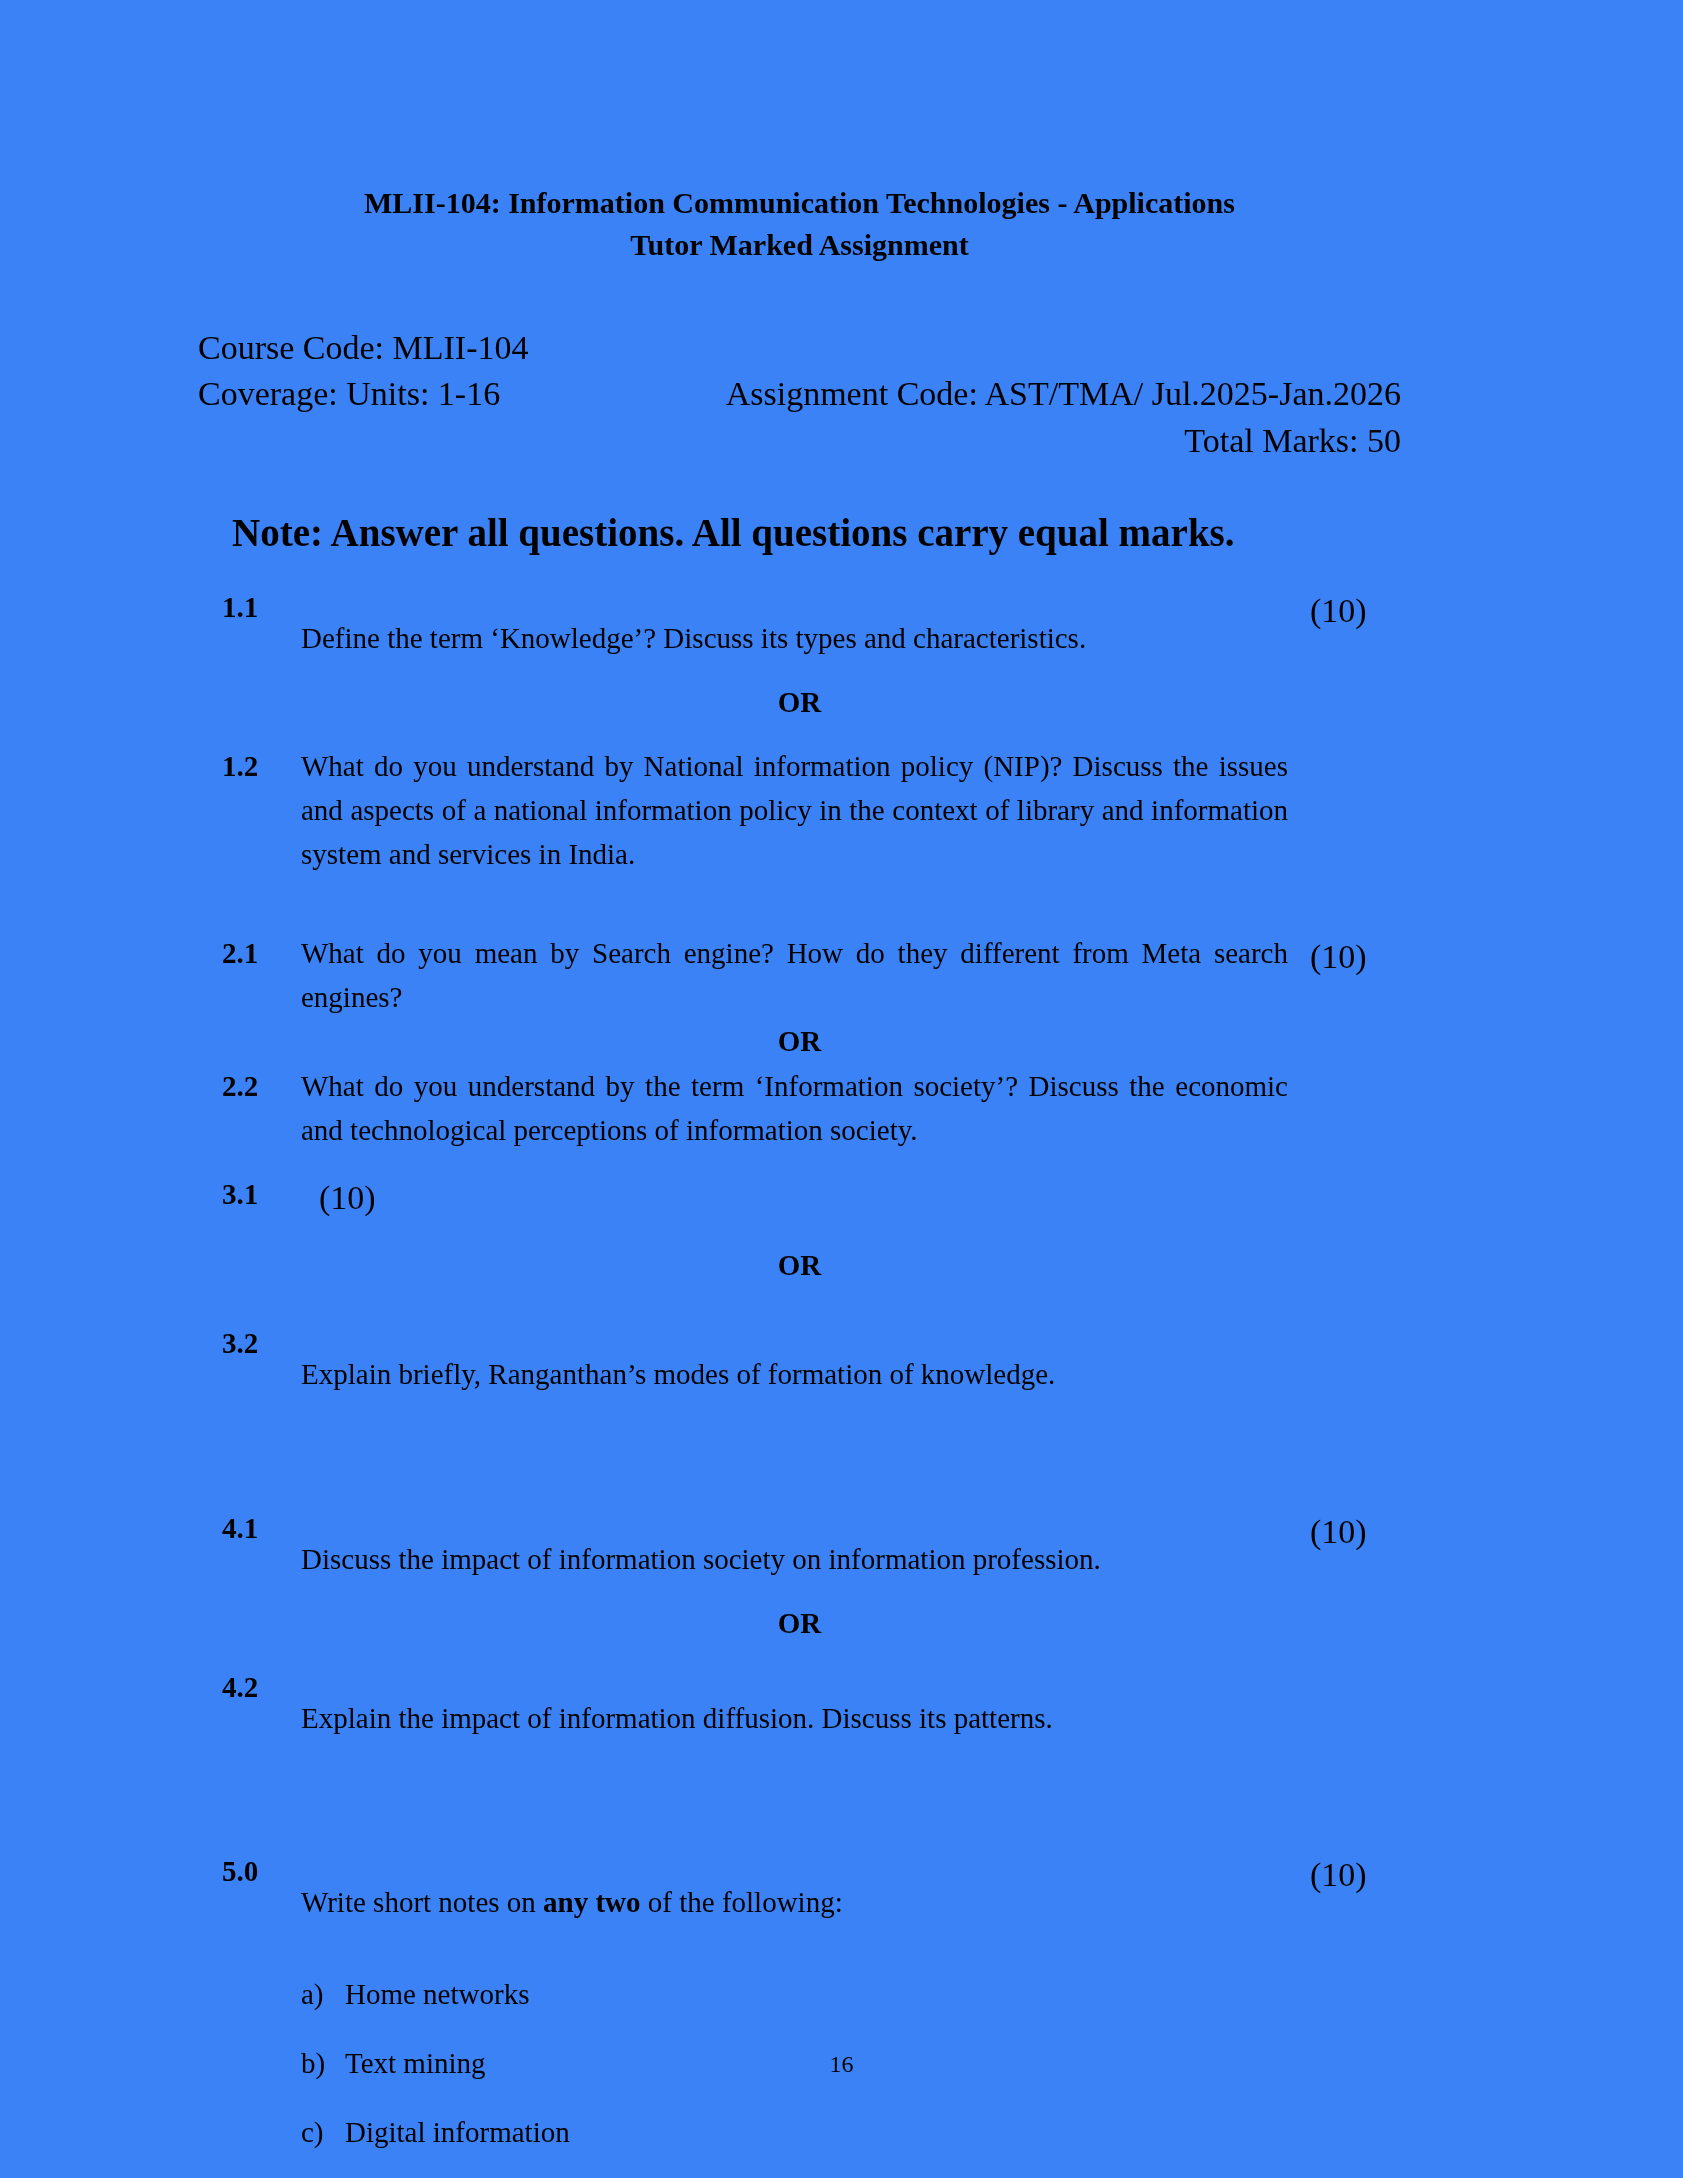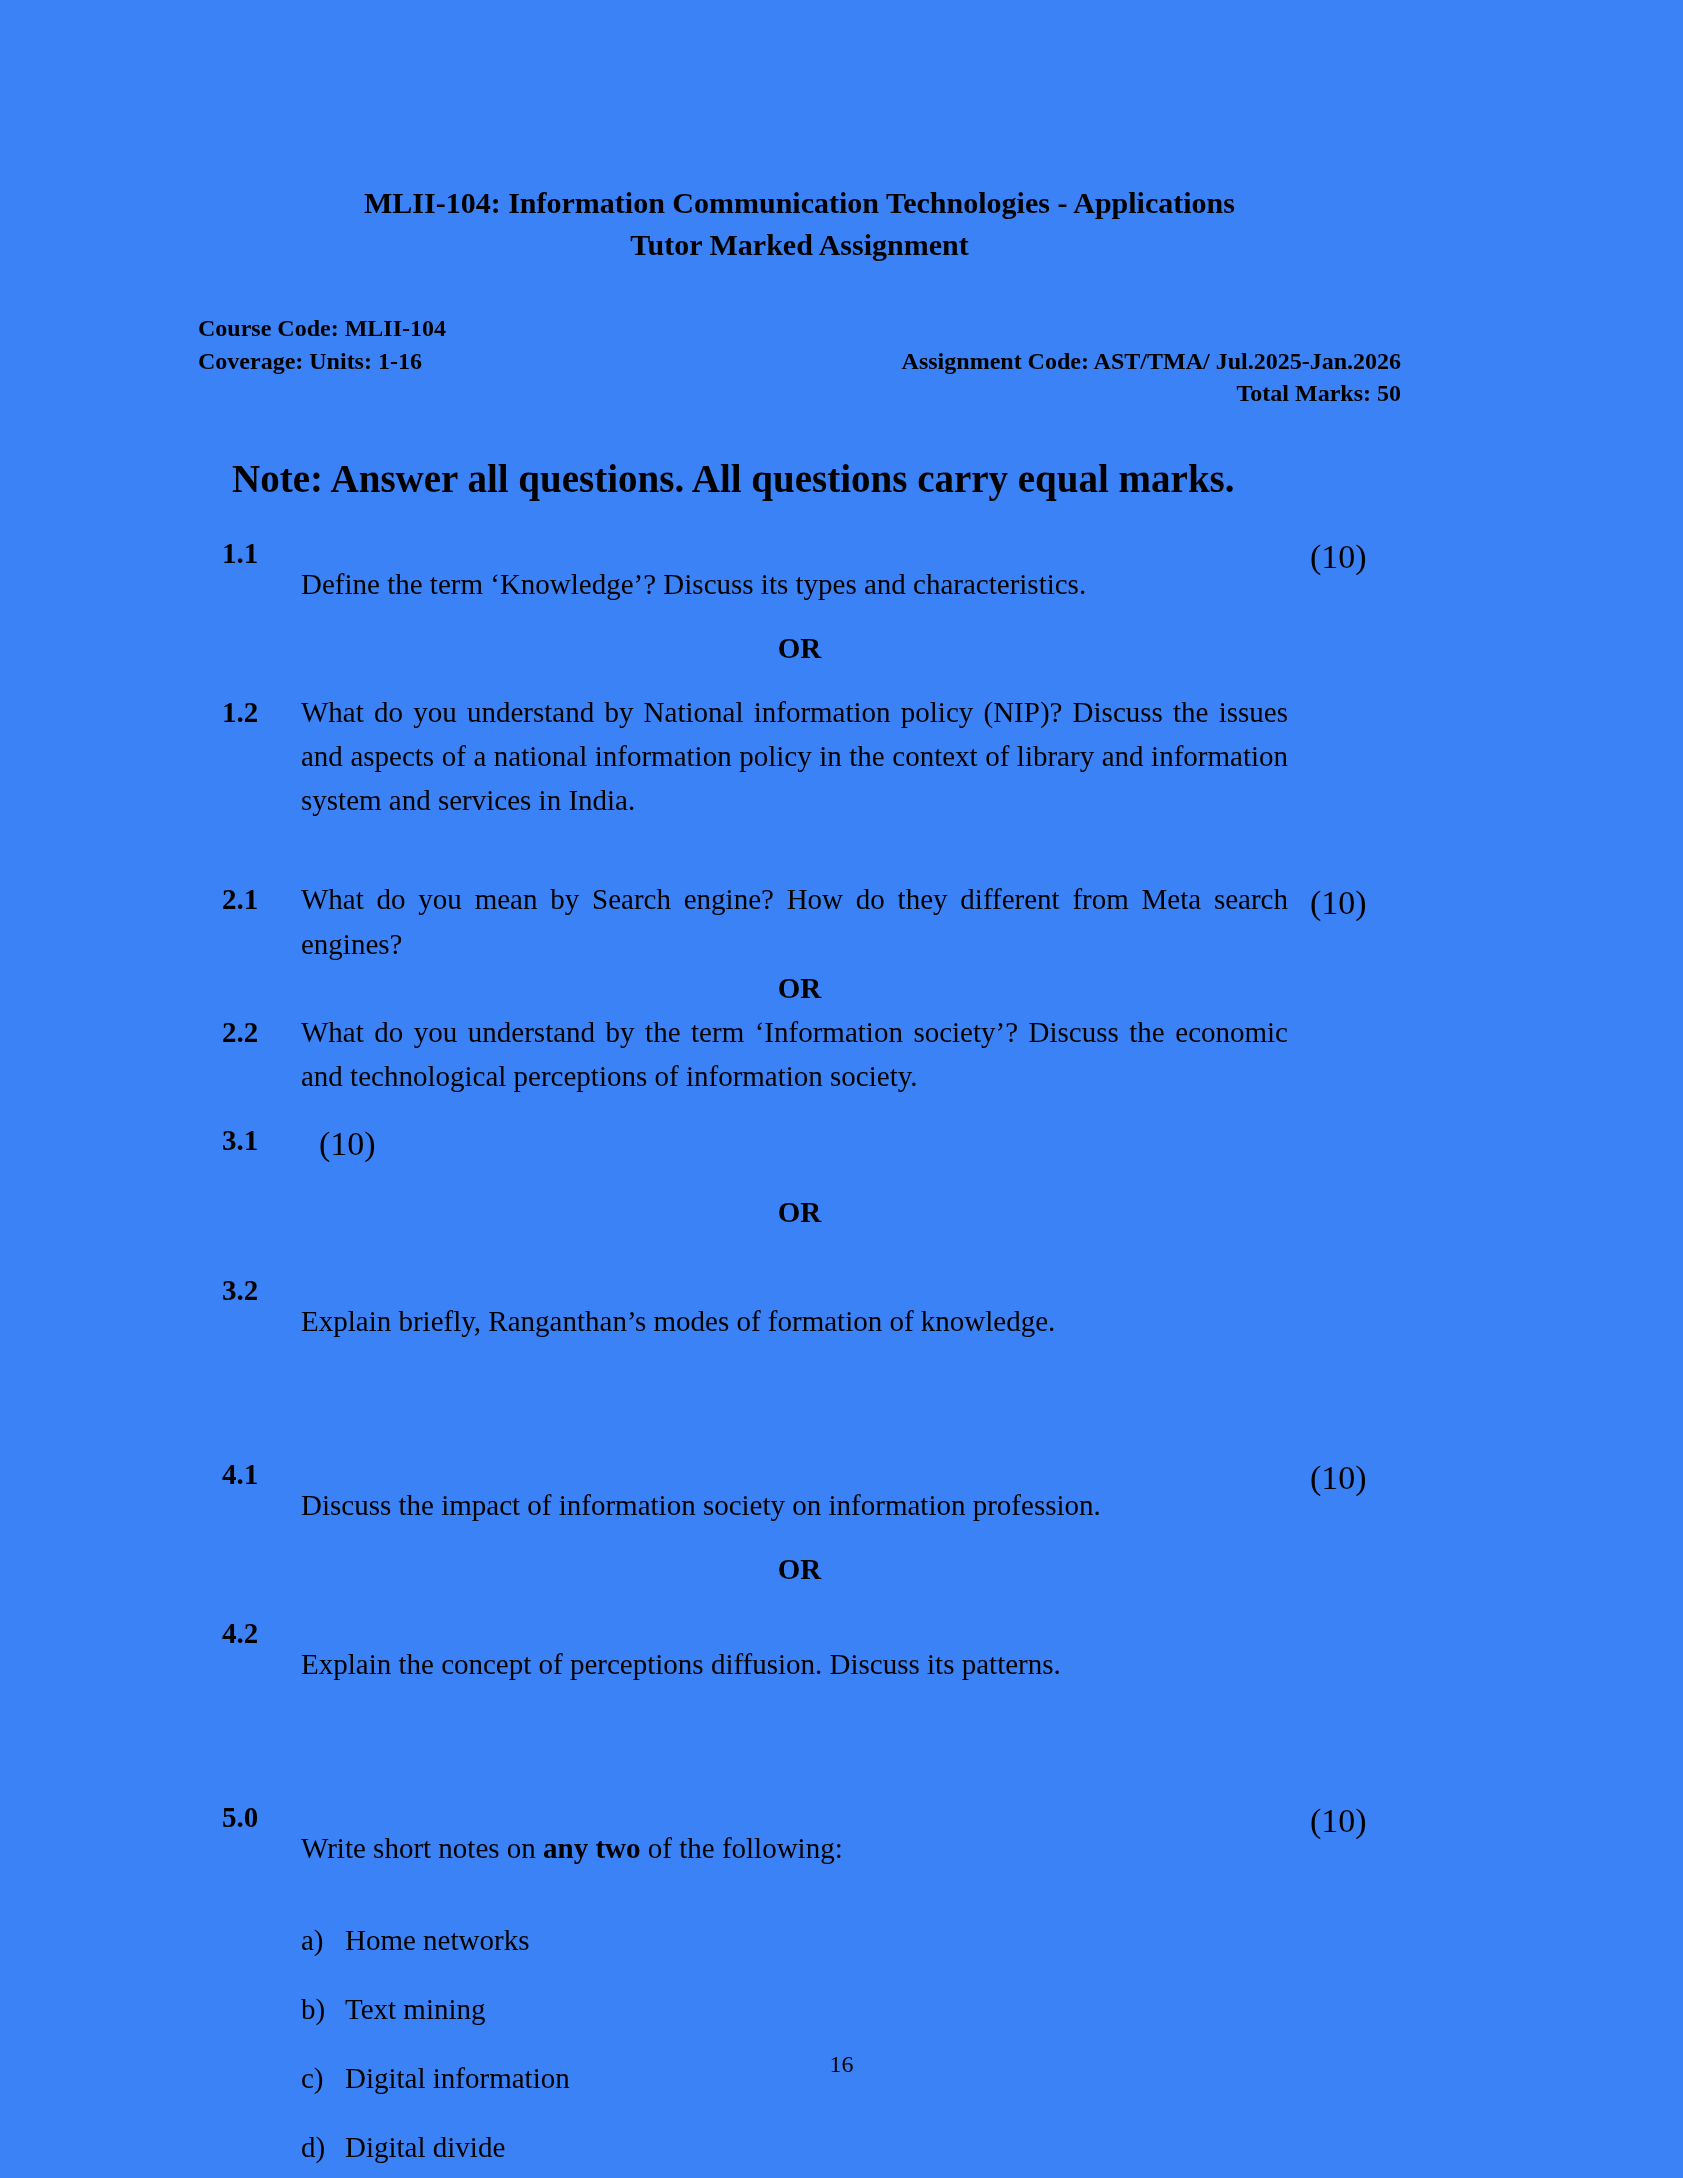--- a/index.html
+++ b/index.html
@@ -33,23 +33,23 @@
     text-align: center;
     font-weight: bold;
     font-size: 30px;
     line-height: 1.32;
   }
   .title-line { display: block; }
   .title-line.sub { margin-top: 2px; }
 
   
   .meta-block {
-    margin-top: 48px;
-    font-weight: bold;
-    font-size: 24px;
+    margin-top: 61px;
+    font-weight: normal;
+    font-size: 34px;
     line-height: 1.36;
   }
   .meta-row {
     display: flex;
     justify-content: space-between;
     align-items: baseline;
     width: 100%;
   }
   .meta-left { text-align: left; white-space: nowrap; }
   .meta-right { text-align: center; white-space: nowrap; }
@@ -229,21 +229,21 @@
         <div class="q-body nojustify">Discuss the impact of information society on information profession.</div>
         <div class="q-marks">(10)</div>
       </div>
 
       <div class="gap-sm"></div>
       <div class="or-line">OR</div>
       <div class="gap-sm"></div>
 
       <div class="q">
         <div class="q-num">4.2</div>
-        <div class="q-body nojustify">Explain the concept of perceptions diffusion. Discuss its patterns.</div>
+        <div class="q-body nojustify">Explain the impact of information diffusion. Discuss its patterns.</div>
         <div class="q-marks"></div>
       </div>
 
       <div class="gap-xl"></div>
       <div class="gap-md"></div>
 
       <div class="q">
         <div class="q-num">5.0</div>
         <div class="q-body nojustify"><span>Write short notes on </span><span class="bold-inline">any two</span><span> of the following:</span></div>
         <div class="q-marks">(10)</div>

